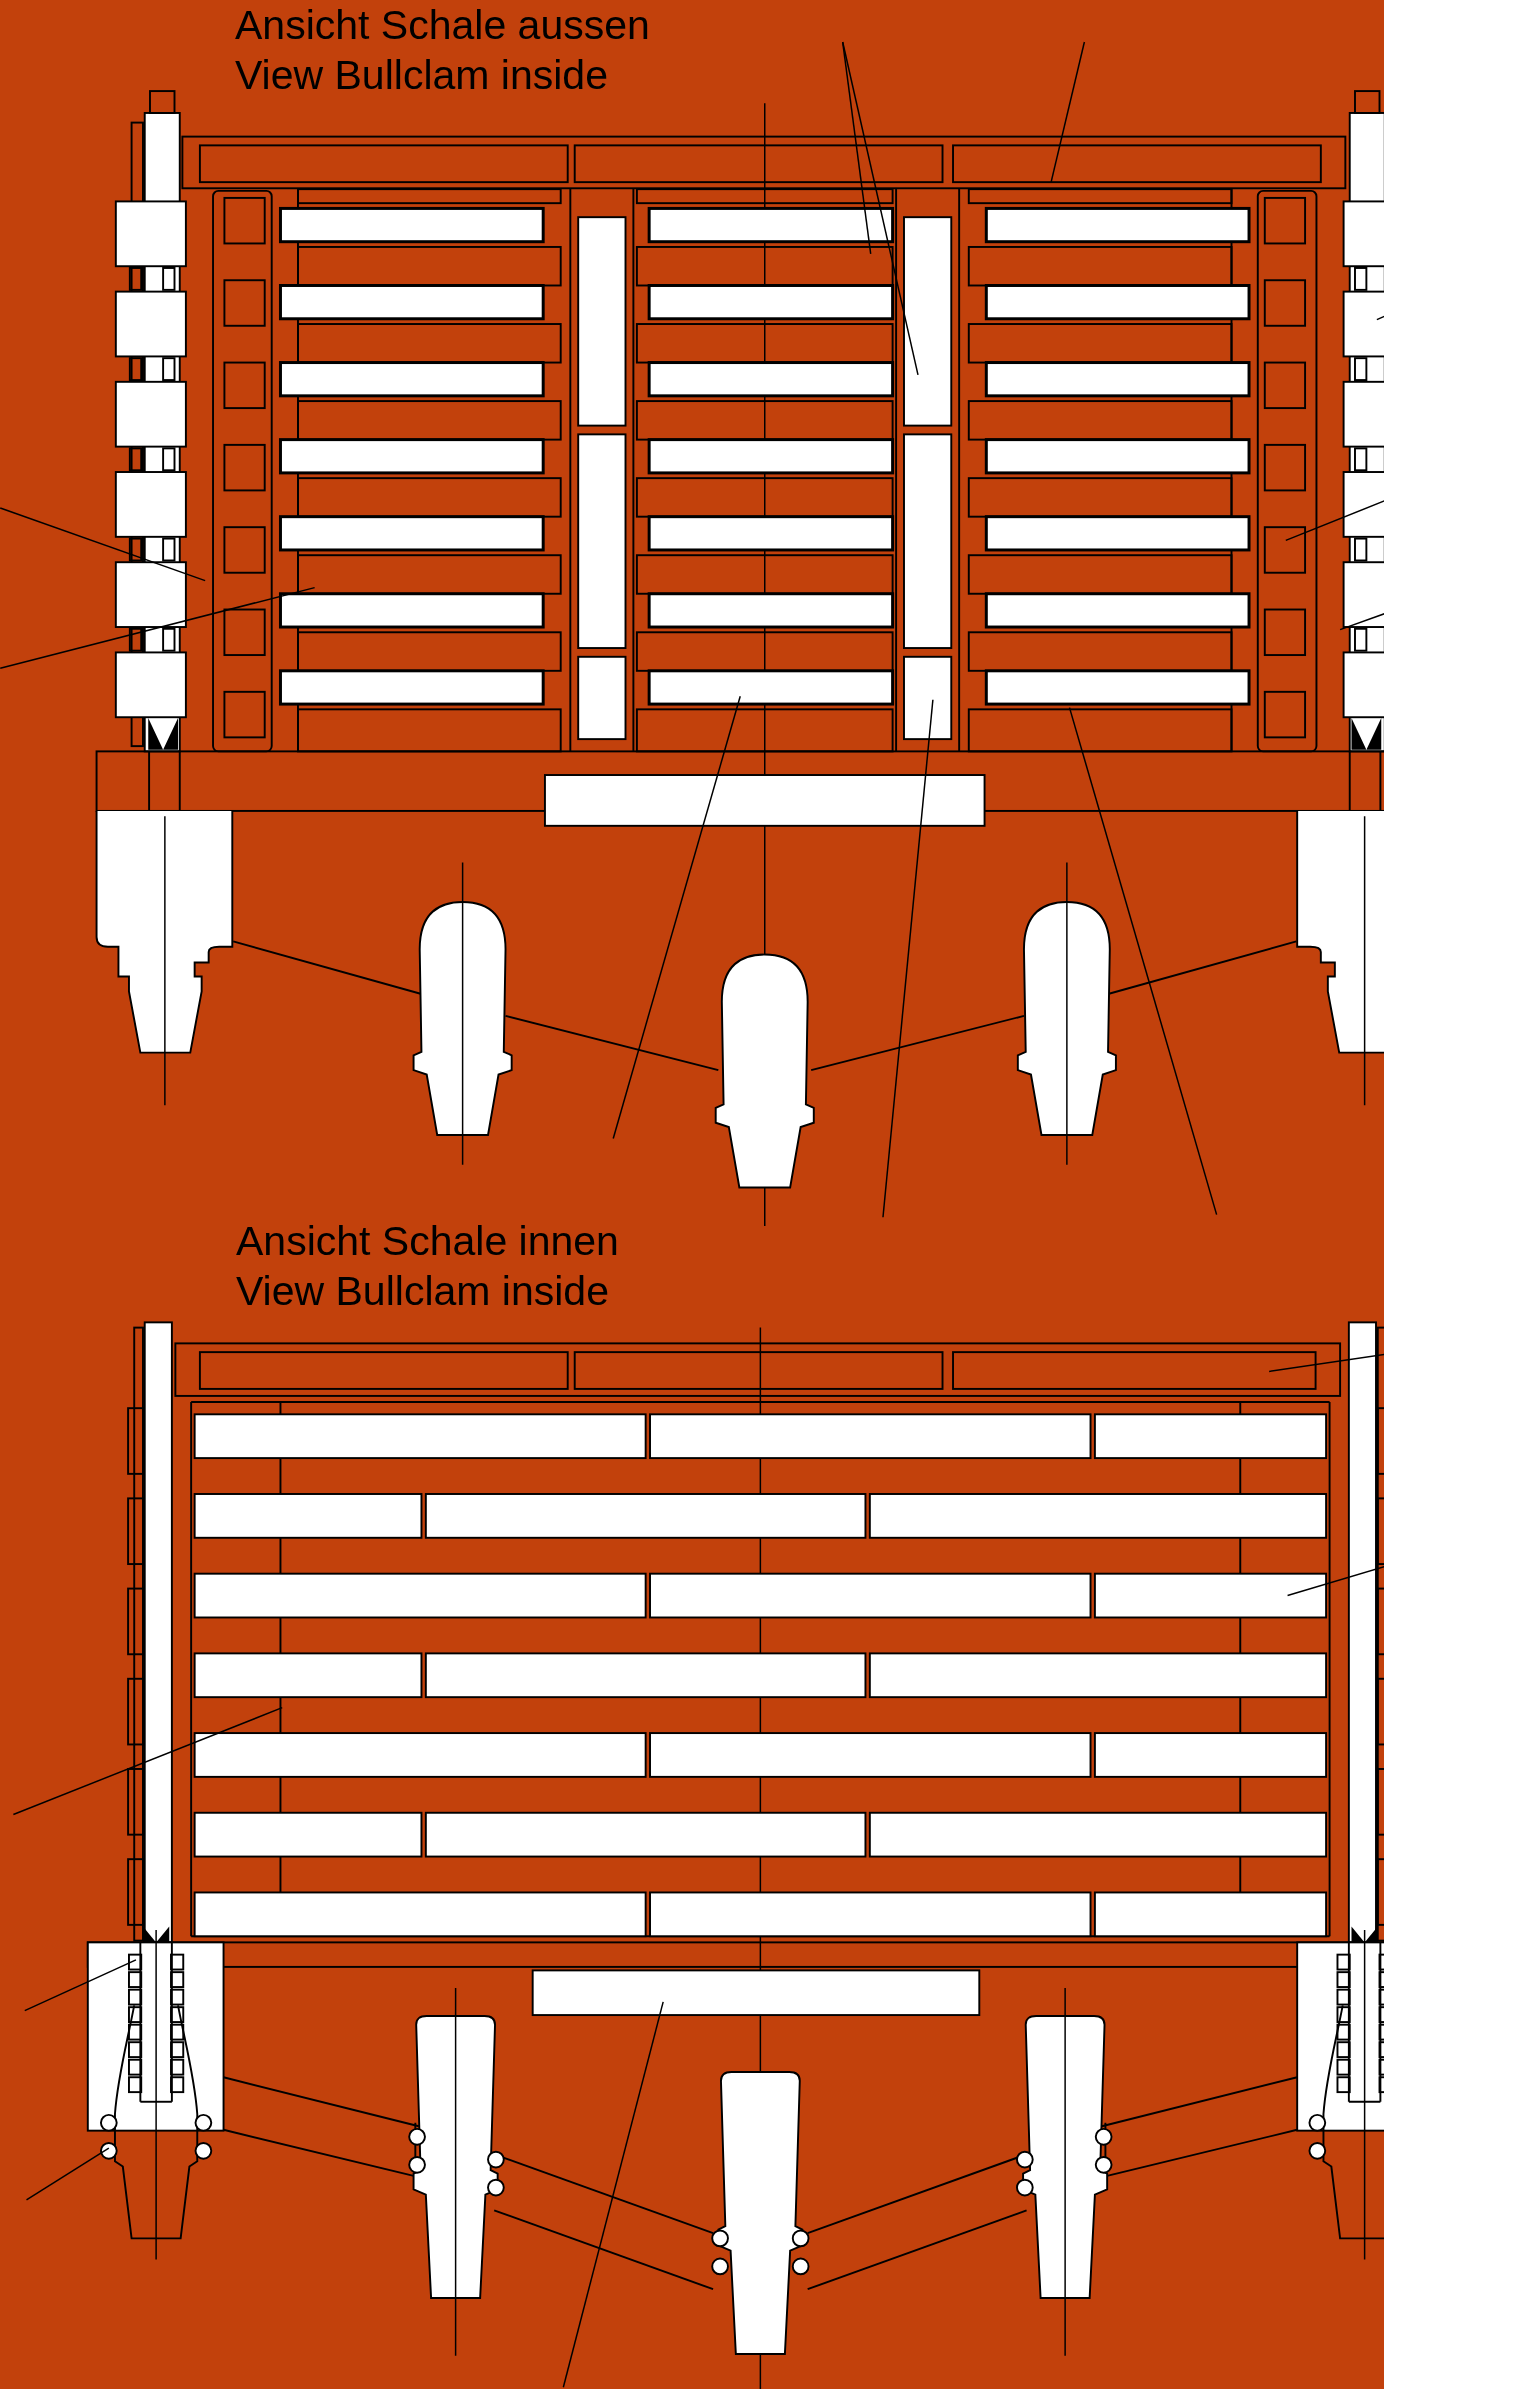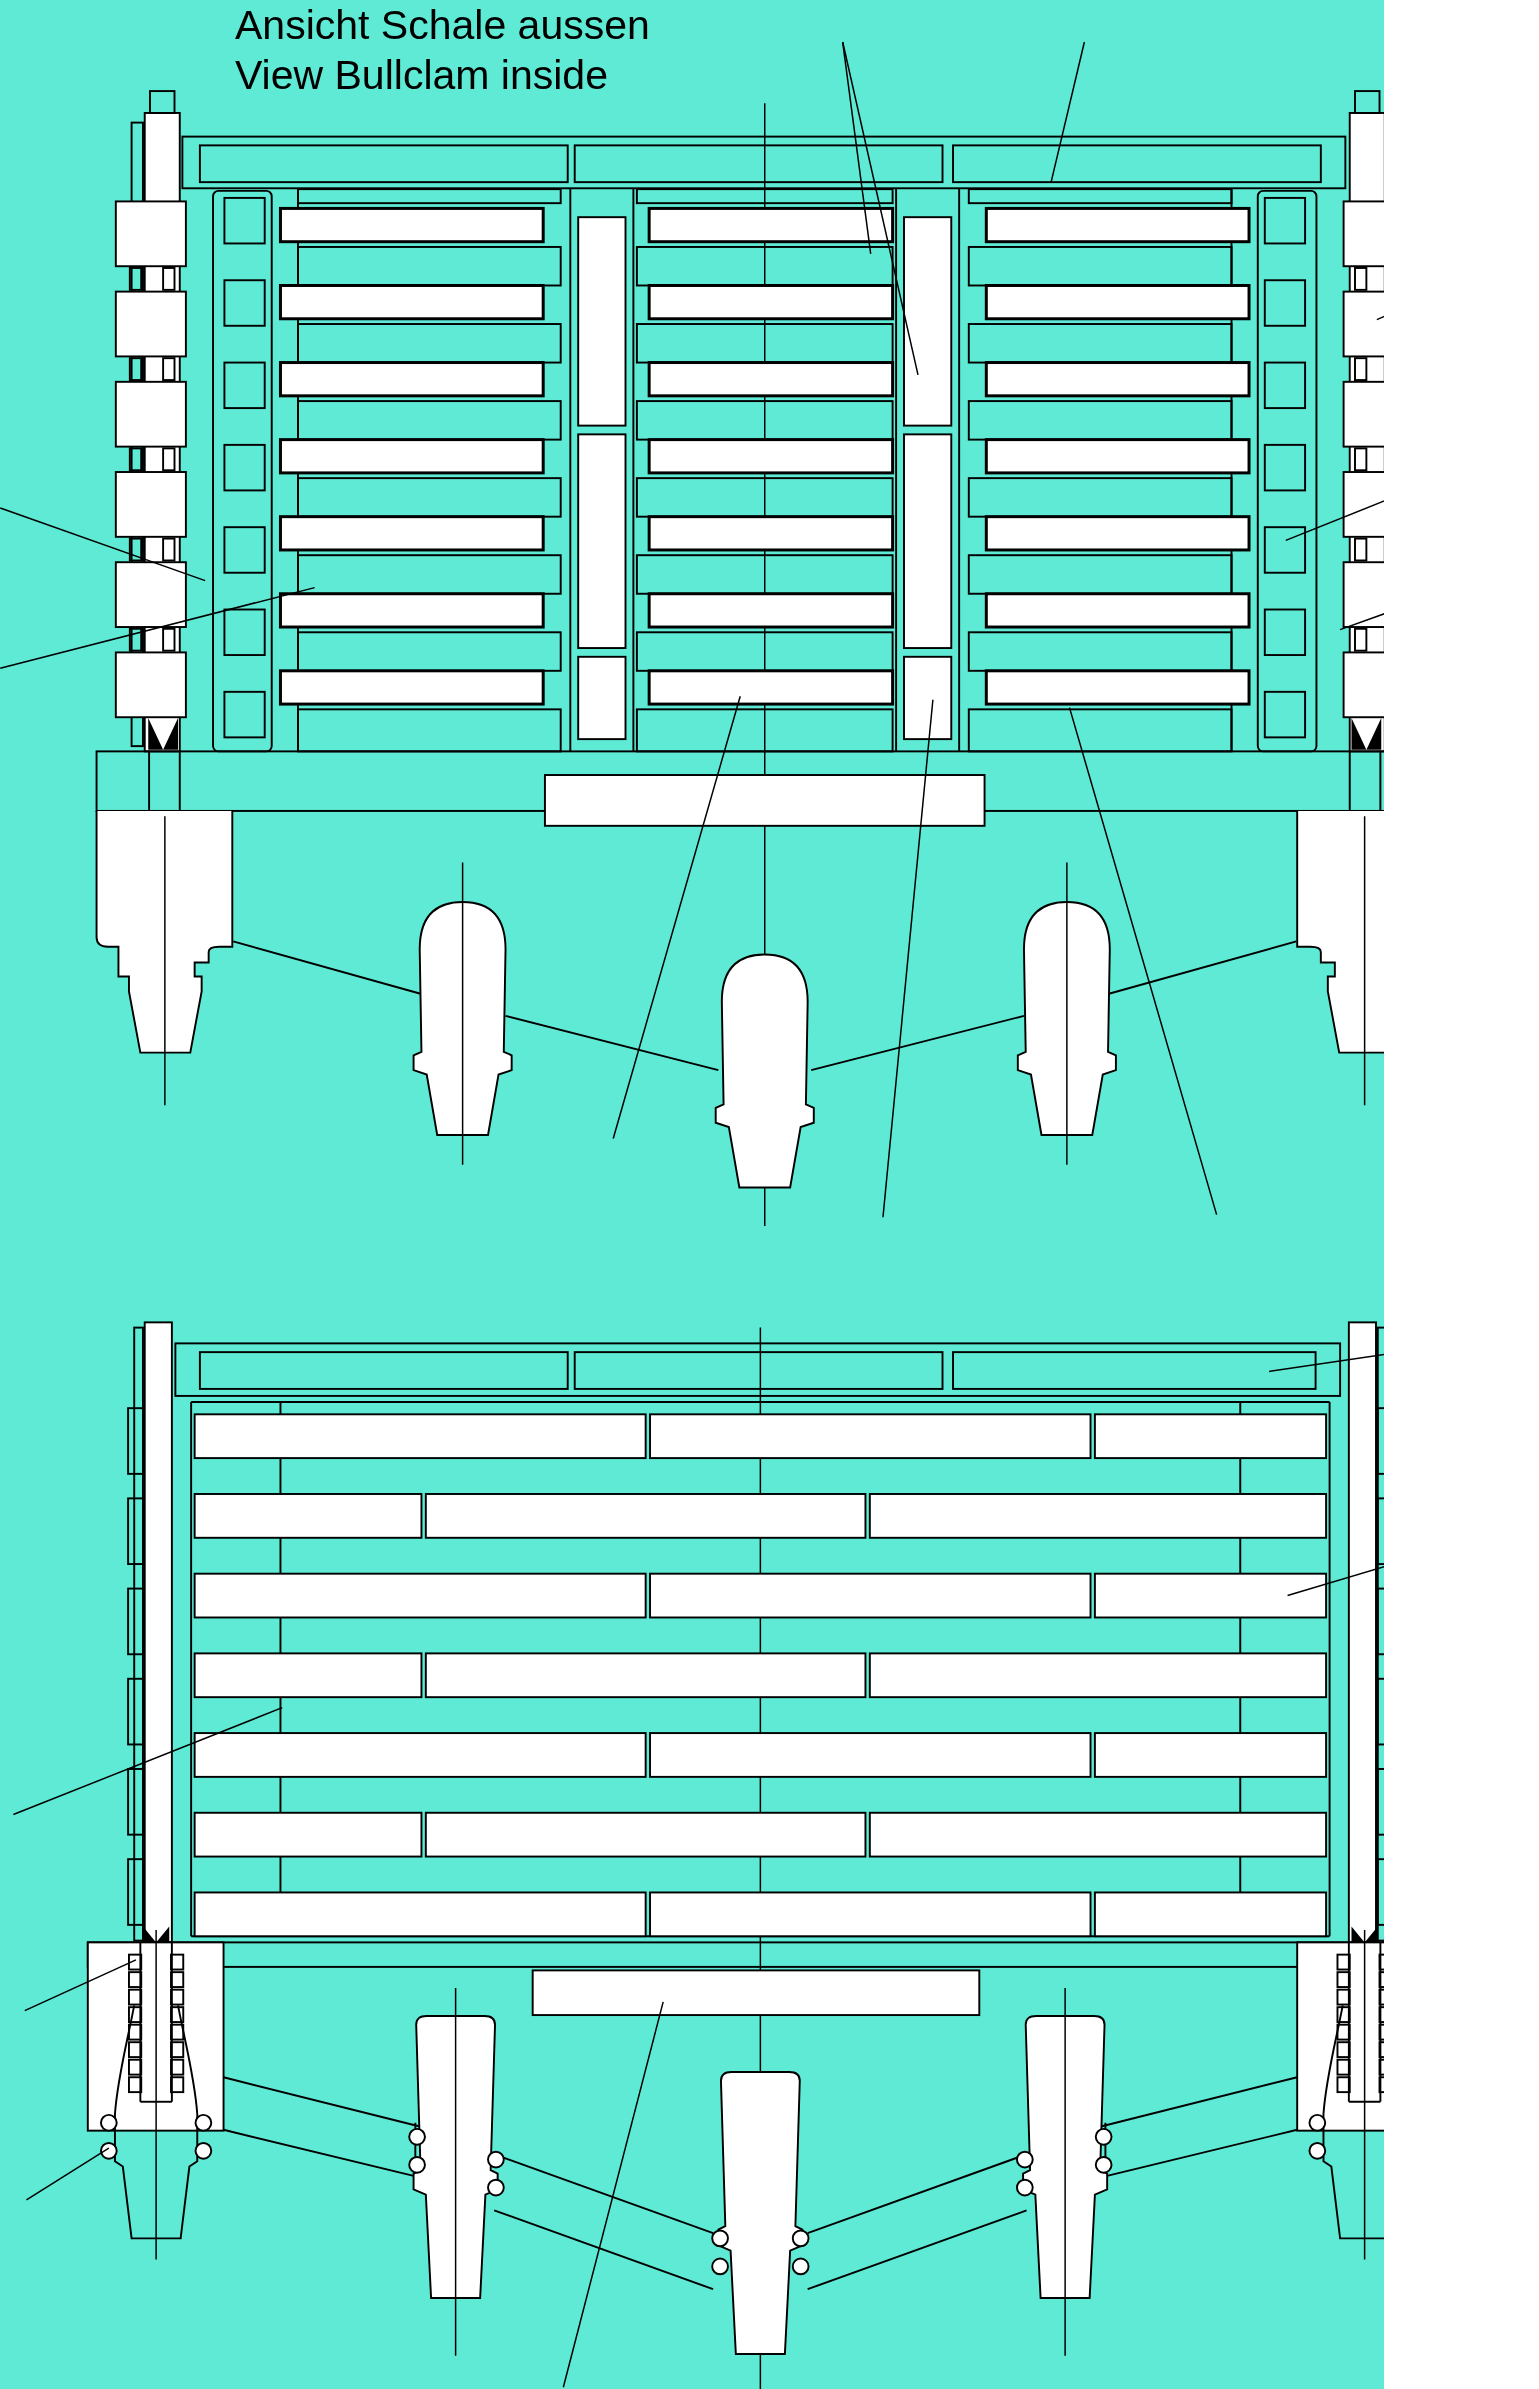--- a/index.html
+++ b/index.html
@@ -1,33 +1,37 @@
 <!DOCTYPE html>
 <html style="font-size:14px"><head>
 <meta charset="utf-8">
 <style>
   html,body{margin:0;padding:0;background:#fff;}
-  #page{position:relative;width:1384px;height:2389px;background:#5eead4;overflow:hidden;
+  #page{position:relative;width:1384px;height:2389px;background:#c2410c;overflow:hidden;
         font-family:"Liberation Sans", sans-serif;}
   .dwg-title{position:absolute;font-size:41px;line-height:50px;color:#000;white-space:nowrap;
              letter-spacing:0px;font-weight:400;}
   svg{position:absolute;left:0;top:0;}
   .ln{stroke:#000;stroke-width:2.2;fill:none;}
   .wf{stroke:#000;stroke-width:2.2;fill:#fff;}
   .raised{stroke:#000;stroke-width:3.4;fill:#fff;}
   .thin{stroke:#000;stroke-width:1.7;fill:none;}
   .blk{fill:#000;stroke:none;}
 </style>
 </head>
 <body>
 
 <div id="page">
 
   <div class="dwg-title" style="left:235px;top:0px;">
     <div>Ansicht Schale aussen</div>
+    <div>View Bullclam inside</div>
+  </div>
+  <div class="dwg-title" style="left:236px;top:1216px;">
+    <div>Ansicht Schale innen</div>
     <div>View Bullclam inside</div>
   </div>
 
   <svg width="1540" height="2389" viewBox="0 0 1758 2728">
     <defs>
 
       <path id="toothOut" d="M -49,58 C -49,16 -26,4 0,4 C 26,4 49,16 49,58
         L 47,175 L 56,179 L 56,196 L 41,201 L 29,270 L -29,270 L -41,201 L -56,196 L -56,179 L -47,175 Z"></path>
 
       <path id="toothIn" d="M -45,10 Q -45,0 -33,0 L 33,0 Q 45,0 45,10

